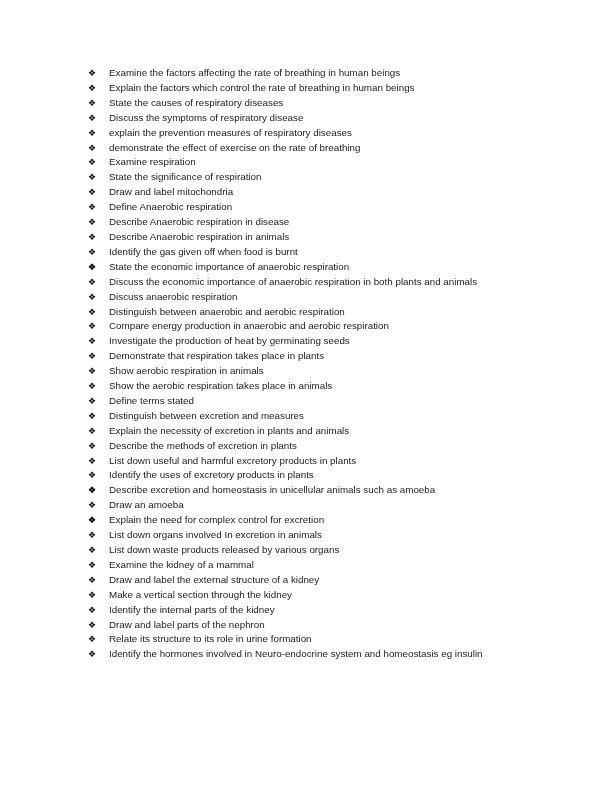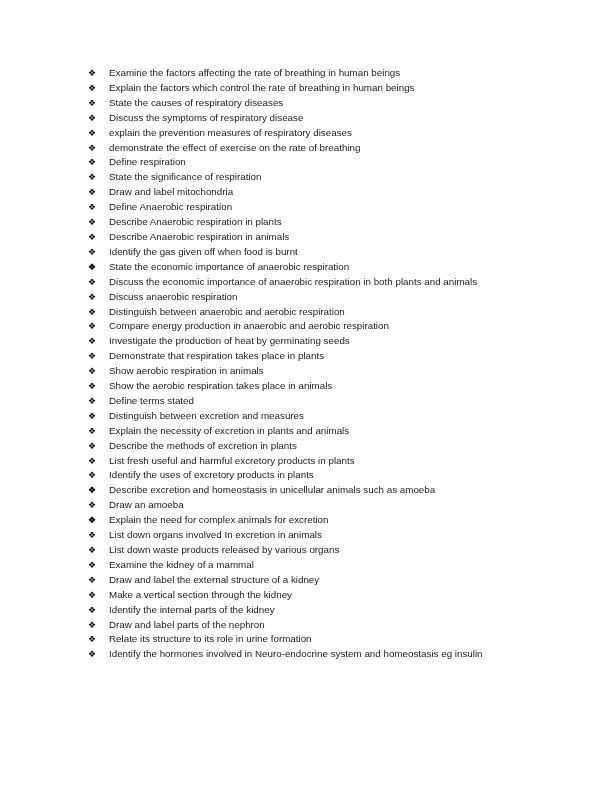--- a/index.html
+++ b/index.html
@@ -72,41 +72,41 @@
     <span class="item-text">explain the prevention measures of respiratory diseases</span>
   </li>
 
   <li class="objective-item">
     <span class="bullet">❖</span>
     <span class="item-text">demonstrate the effect of exercise on the rate of breathing</span>
   </li>
 
   <li class="objective-item">
     <span class="bullet">❖</span>
-    <span class="item-text">Define respiration</span>
+    <span class="item-text">Examine respiration</span>
   </li>
 
   <li class="objective-item">
     <span class="bullet">❖</span>
     <span class="item-text">State the significance of respiration</span>
   </li>
 
   <li class="objective-item">
     <span class="bullet">❖</span>
     <span class="item-text">Draw and label mitochondria</span>
   </li>
 
   <li class="objective-item">
     <span class="bullet">❖</span>
     <span class="item-text">Define Anaerobic respiration</span>
   </li>
 
   <li class="objective-item">
     <span class="bullet">❖</span>
-    <span class="item-text">Describe Anaerobic respiration in plants</span>
+    <span class="item-text">Describe Anaerobic respiration in disease</span>
   </li>
 
   <li class="objective-item">
     <span class="bullet">❖</span>
     <span class="item-text">Describe Anaerobic respiration in animals</span>
   </li>
 
   <li class="objective-item">
     <span class="bullet">❖</span>
     <span class="item-text">Identify the gas given off when food is burnt</span>
@@ -176,21 +176,21 @@
     <span class="item-text">Explain the necessity of excretion in plants and animals</span>
   </li>
 
   <li class="objective-item">
     <span class="bullet">❖</span>
     <span class="item-text">Describe the methods of excretion in plants</span>
   </li>
 
   <li class="objective-item">
     <span class="bullet">❖</span>
-    <span class="item-text">List fresh useful and harmful excretory products in plants</span>
+    <span class="item-text">List down useful and harmful excretory products in plants</span>
   </li>
 
   <li class="objective-item">
     <span class="bullet">❖</span>
     <span class="item-text">Identify the uses of excretory products in plants</span>
   </li>
 
   <li class="objective-item">
     <span class="bullet">❖</span>
   </li>
@@ -204,21 +204,21 @@
     <span class="bullet">❖</span>
     <span class="item-text">Draw an amoeba</span>
   </li>
 
   <li class="objective-item">
     <span class="bullet">❖</span>
   </li>
 
   <li class="objective-item">
     <span class="bullet">❖</span>
-    <span class="item-text">Explain the need for complex animals for excretion</span>
+    <span class="item-text">Explain the need for complex control for excretion</span>
   </li>
 
   <li class="objective-item">
     <span class="bullet">❖</span>
     <span class="item-text">List down organs involved In excretion in animals</span>
   </li>
 
   <li class="objective-item">
     <span class="bullet">❖</span>
     <span class="item-text">List down waste products released by various organs</span>

